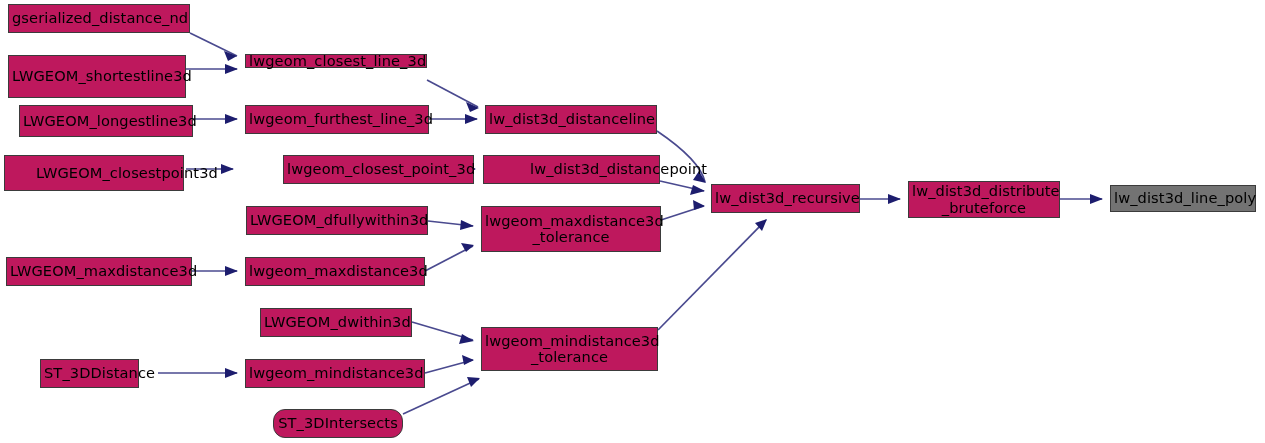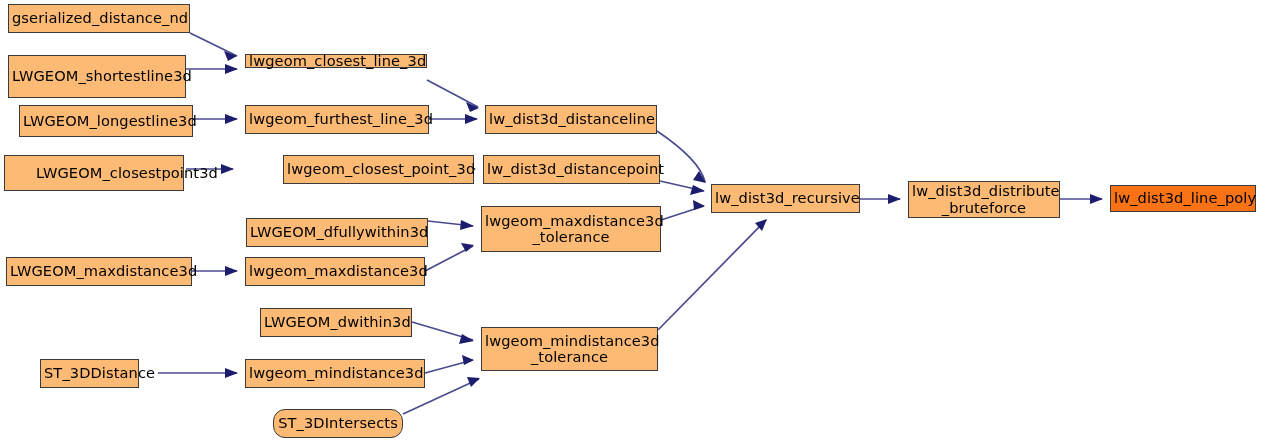--- a/index.html
+++ b/index.html
@@ -30,34 +30,34 @@
     fill: none;
   }
   .edge-head {
     fill: #1d1d6e;
     stroke: none;
   }
   .node {
     position: absolute;
     box-sizing: border-box;
     border: 1.4px solid #3b3b3b;
-    background: #fdba74;
+    background: #be185d;
     color: #000000;
     display: flex;
     align-items: center;
     justify-content: center;
     text-align: center;
     line-height: 1.12;
     font-size: 14.6px;
     letter-spacing: 0.1px;
     white-space: pre-line;
     z-index: 2;
   }
   .node.highlight {
-    background: #f97316;
+    background: #737373;
   }
   .node-label {
     display: block;
     width: 100%;
     padding: 0 3px;
     box-sizing: border-box;
   }
 </style>
 </head>
 <body>
@@ -148,27 +148,27 @@
   <div id="node-layer">
       <div class="node" style="left: 8px; top: 4px; width: 182px; height: 29px;"><span class="node-label">gserialized_distance_nd</span></div>
       <div class="node" style="left: 8px; top: 55px; width: 178px; height: 43px;"><span class="node-label">LWGEOM_shortestline3d</span></div>
       <div class="node" style="left: 19px; top: 105px; width: 174px; height: 32px;"><span class="node-label">LWGEOM_longestline3d</span></div>
       <div class="node" style="left: 4px; top: 155px; width: 180px; height: 36px; padding-left: 28px;"><span class="node-label">LWGEOM_closestpoint3d</span></div>
       <div class="node" style="left: 6px; top: 257px; width: 186px; height: 29px;"><span class="node-label">LWGEOM_maxdistance3d</span></div>
       <div class="node" style="left: 40px; top: 359px; width: 99px; height: 29px;"><span class="node-label">ST_3DDistance</span></div>
       <div class="node" style="left: 245px; top: 54px; width: 182px; height: 14px;"><span class="node-label">lwgeom_closest_line_3d</span></div>
       <div class="node" style="left: 245px; top: 105px; width: 184px; height: 29px;"><span class="node-label">lwgeom_furthest_line_3d</span></div>
       <div class="node" style="left: 241px; top: 155px; width: 191px; height: 29px; margin-left: 42px;"><span class="node-label">lwgeom_closest_point_3d</span></div>
-      <div class="node" style="left: 246px; top: 206px; width: 182px; height: 29px; margin-top: 12px;"><span class="node-label">LWGEOM_dfullywithin3d</span></div>
+      <div class="node" style="left: 246px; top: 206px; width: 182px; height: 29px;"><span class="node-label">LWGEOM_dfullywithin3d</span></div>
       <div class="node" style="left: 245px; top: 257px; width: 180px; height: 29px;"><span class="node-label">lwgeom_maxdistance3d</span></div>
       <div class="node" style="left: 260px; top: 308px; width: 152px; height: 29px;"><span class="node-label">LWGEOM_dwithin3d</span></div>
       <div class="node" style="left: 245px; top: 359px; width: 180px; height: 29px;"><span class="node-label">lwgeom_mindistance3d</span></div>
       <div class="node" style="left: 273px; top: 409px; width: 130px; height: 29px; border-radius: 12px;"><span class="node-label">ST_3DIntersects</span></div>
       <div class="node" style="left: 485px; top: 105px; width: 172px; height: 29px;"><span class="node-label">lw_dist3d_distanceline</span></div>
-      <div class="node" style="left: 483px; top: 155px; width: 177px; height: 29px;"><span class="node-label">lw_dist3d_distancepoint</span></div>
+      <div class="node" style="left: 483px; top: 155px; width: 177px; height: 29px; padding-left: 43px;"><span class="node-label">lw_dist3d_distancepoint</span></div>
       <div class="node" style="left: 481px; top: 206px; width: 180px; height: 46px;"><span class="node-label">lwgeom_maxdistance3d
 _tolerance</span></div>
       <div class="node" style="left: 481px; top: 327px; width: 177px; height: 44px;"><span class="node-label">lwgeom_mindistance3d
 _tolerance</span></div>
       <div class="node" style="left: 711px; top: 184px; width: 149px; height: 29px;"><span class="node-label">lw_dist3d_recursive</span></div>
       <div class="node" style="left: 908px; top: 181px; width: 152px; height: 37px;"><span class="node-label">lw_dist3d_distribute
 _bruteforce</span></div>
       <div class="node highlight" style="left: 1110px; top: 185px; width: 146px; height: 27px;"><span class="node-label">lw_dist3d_line_poly</span></div>
     </div>
 </div>

